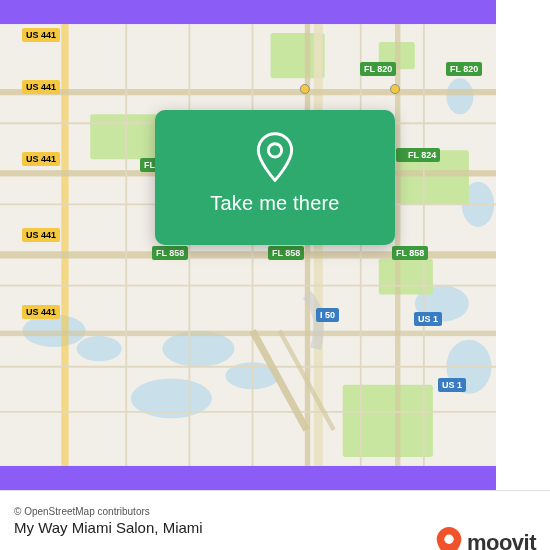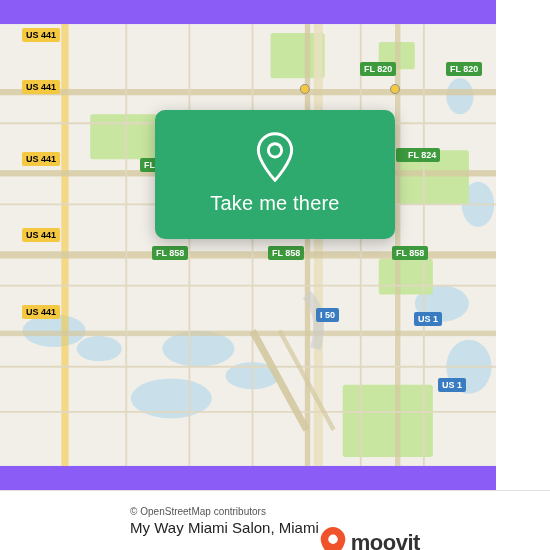--- a/index.html
+++ b/index.html
@@ -30,21 +30,21 @@
     #location-popup {
       position: absolute;
       top: 110px;
       left: 155px;
       width: 240px;
       background: #2eaa6e;
       border-radius: 10px;
       display: flex;
       flex-direction: column;
       align-items: center;
-      padding: 22px 20px 24px;
+      padding: 22px 20px 30px;
       box-shadow: 0 4px 16px rgba(0,0,0,0.25);
       z-index: 10;
     }
 
     
     #pin-icon {
       width: 50px;
       height: 50px;
       margin-bottom: 10px;
     }
@@ -59,21 +59,21 @@
       letter-spacing: 0.2px;
     }
 
     
     #bottom-bar {
       width: 550px;
       height: 60px;
       background: #ffffff;
       display: flex;
       align-items: center;
-      justify-content: center;
+      justify-content: space-between;
       padding: 0 14px;
       border-top: 1px solid #e0e0e0;
     }
 
     #bottom-left {
       display: flex;
       flex-direction: column;
     }
 
     #copyright-text {

